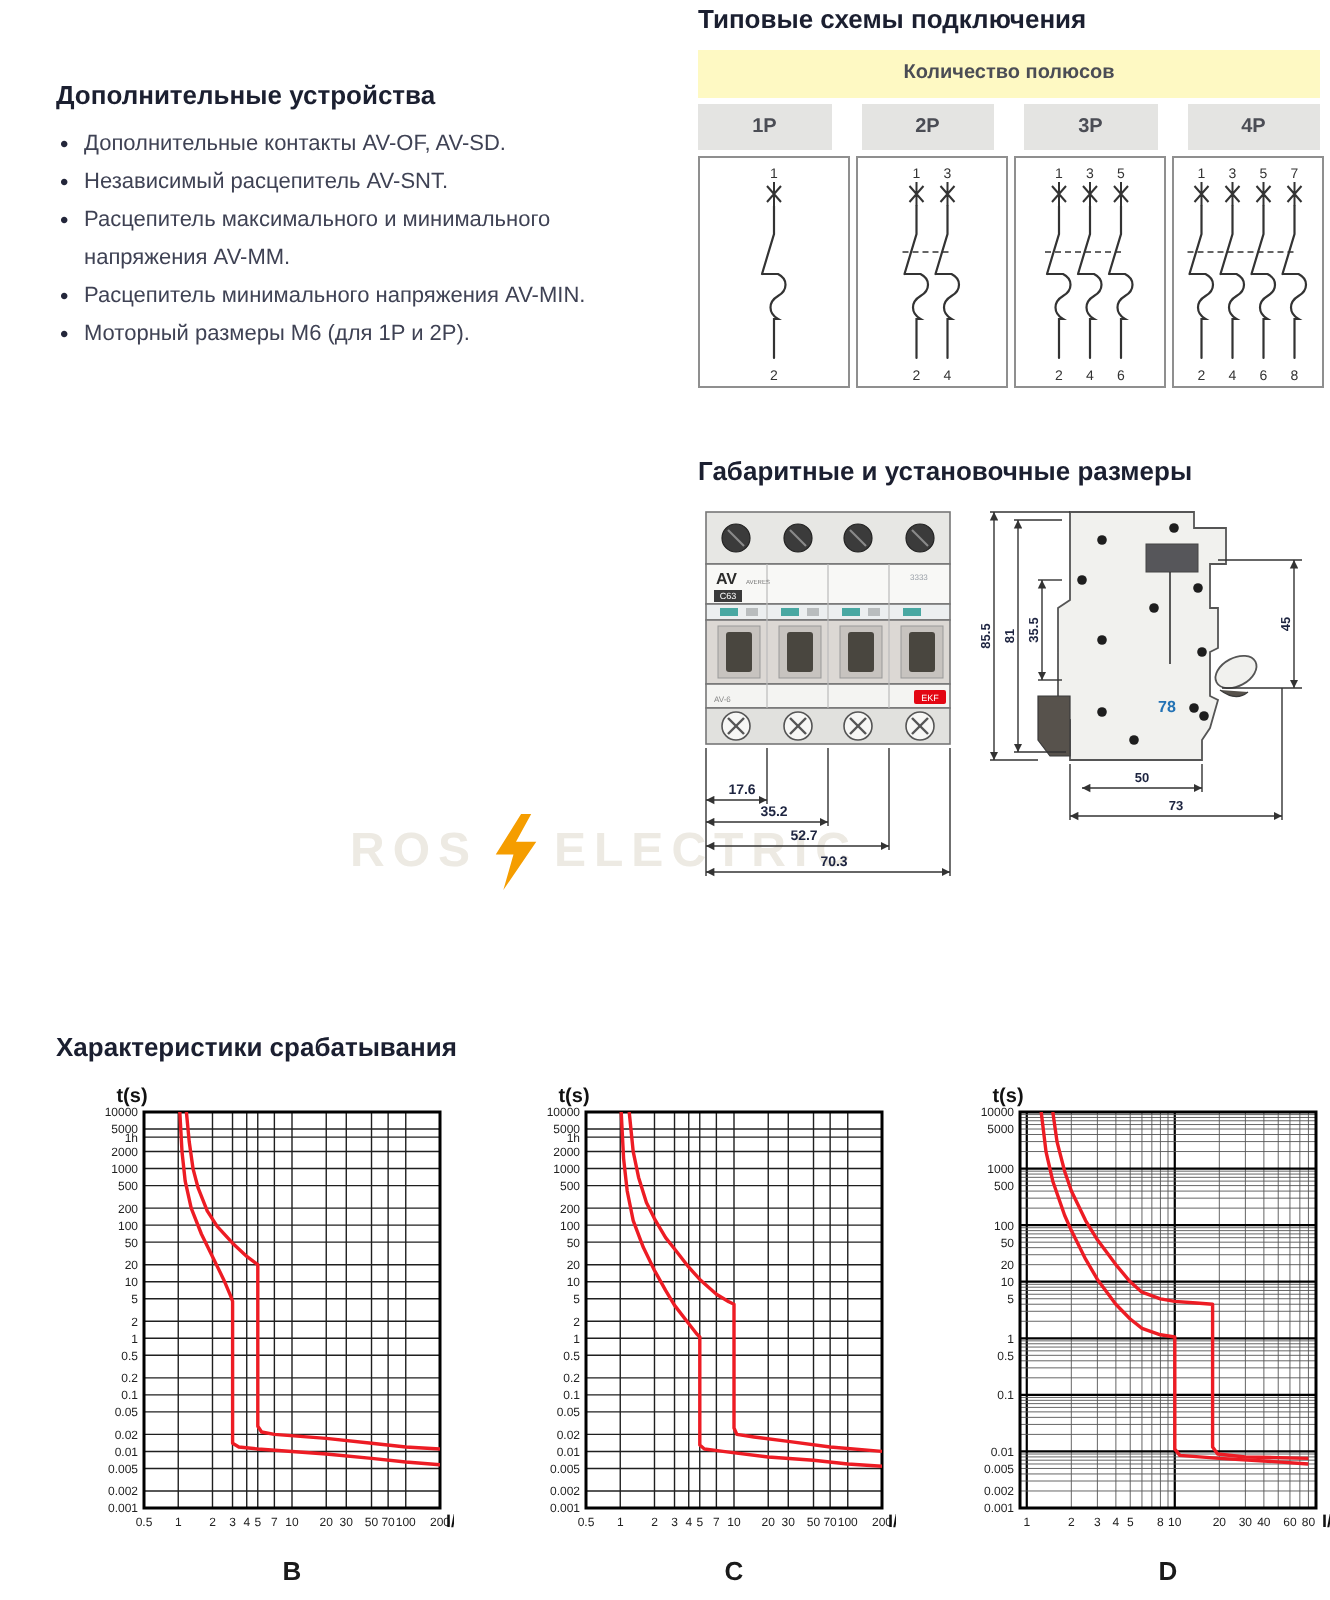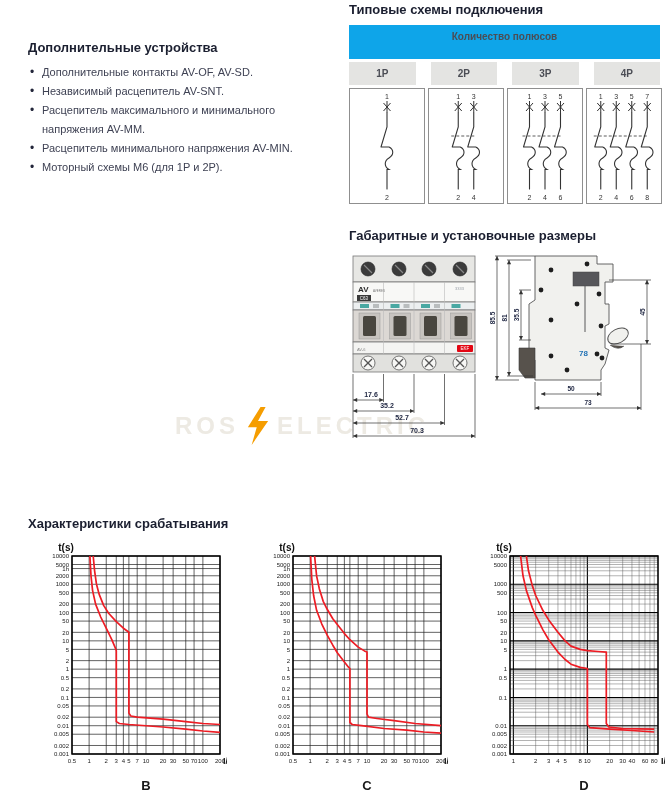--- a/index.html
+++ b/index.html
@@ -8,21 +8,21 @@
   section{position:absolute;z-index:1;}
   h2{font-size:13px;font-weight:bold;color:#1b1f30;margin:0 0 8px 0;}
   
   .add-devices{left:28px;top:40px;width:305px;}
   .add-devices ul{margin:2px 0 0 0;padding:0;list-style:none;}
   .add-devices li{font-size:11px;line-height:19px;color:#3f4254;padding-left:14px;position:relative;}
   .add-devices li::before{content:"\2022";position:absolute;left:2px;color:#23263a;font-size:12px;}
   
   .schemes{left:349px;top:2px;width:312px;}
   .tbl{width:311px;}
-  .tbl-head{background:#0ea5e9;height:34px;line-height:24px;text-align:center;
+  .tbl-head{background:#fef9c3;height:24px;line-height:24px;text-align:center;
             font-size:10px;font-weight:bold;color:#4b4d55;margin-bottom:3px;}
   .tbl-cols{display:flex;gap:15px;margin-bottom:3px;}
   .tbl-cols div{flex:1;background:#e4e4e2;height:23px;line-height:23px;text-align:center;
                 font-size:10px;font-weight:bold;color:#4b4d55;}
   .tbl-diagrams{display:flex;gap:3px;}
   .pole-cell{flex:1;background:#fff;border:1px solid #8f8f8f;height:114px;
              display:flex;align-items:center;justify-content:center;}
   
   .dims{left:349px;top:228px;width:314px;height:250px;}
   .dims .front-svg{position:absolute;left:2px;top:24px;}
@@ -51,21 +51,21 @@
     <span>ELECTRIC</span>
   </div>
 
   <section class="add-devices">
     <h2>Дополнительные устройства</h2>
     <ul>
         <li>Дополнительные  контакты AV-OF, AV-SD.</li>
         <li>Независимый расцепитель  AV-SNT.</li>
         <li>Расцепитель максимального и минимального напряжения AV-MM.</li>
         <li>Расцепитель минимального напряжения AV-MIN.</li>
-        <li>Моторный схемы М6 (для 1P и 2P).</li>
+        <li>Моторный размеры М6 (для 1P и 2P).</li>
       </ul>
   </section>
 
   <section class="schemes">
     <h2>Типовые схемы подключения</h2>
     <div class="tbl">
       <div class="tbl-head">Количество полюсов</div>
       <div class="tbl-cols">
         <div>1P</div>
         <div>2P</div>

